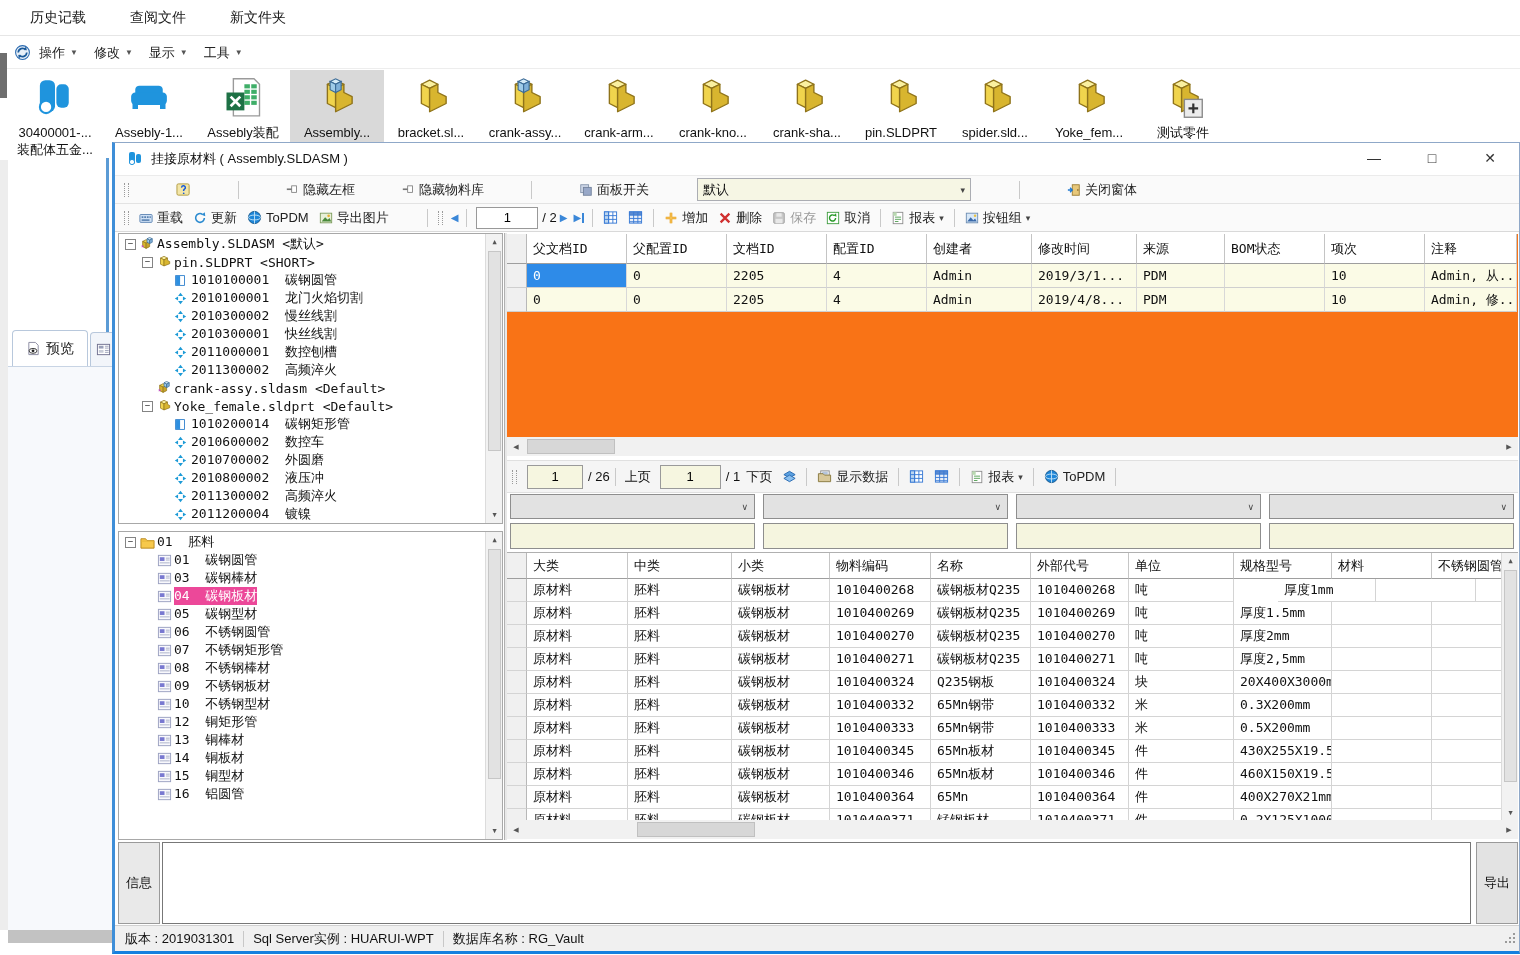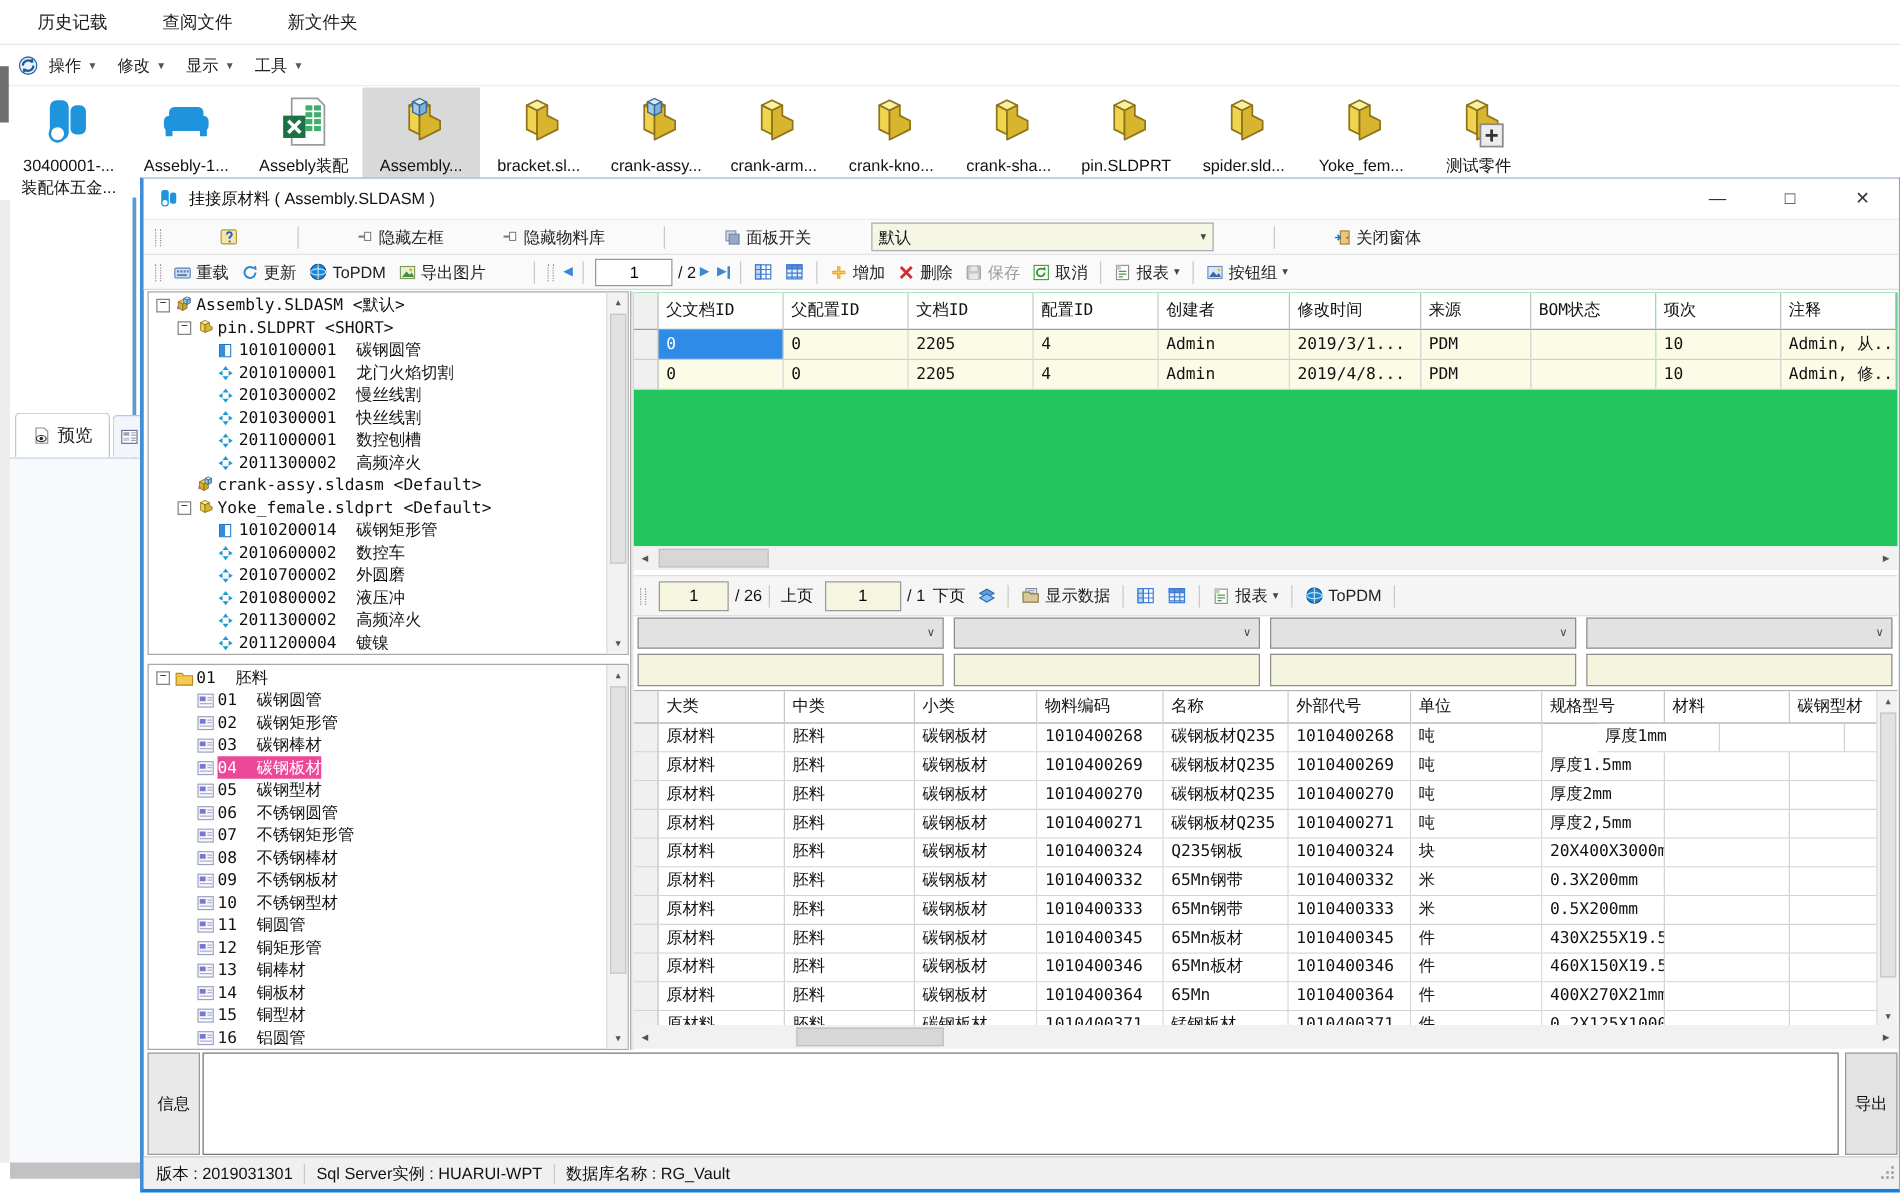--- a/index.html
+++ b/index.html
@@ -59,21 +59,21 @@
   .exp{width:9px;height:9px;border:1px solid #848484;background:#fff;font-size:9px;line-height:7px;text-align:center;color:#333;margin-right:4px;flex:none;}
   .exp-sp{width:15px;flex:none;}
   .ticon{width:17px;flex:none;display:flex;align-items:center;}
   .tlabel{white-space:pre;}
   .tlabel.sel{background:#ec4899;color:#fff;}
   .vsb{position:absolute;right:0;top:0;width:17px;height:100%;background:#f2f2f2;border-left:1px solid #dcdcdc;box-sizing:border-box;}
   .sb-arrow{position:absolute;left:0;width:17px;height:16px;display:flex;align-items:center;justify-content:center;font-size:7px;color:#555;}
   .sb-thumb{position:absolute;left:2px;width:13px;background:#e2e2e2;border:1px solid #c6c6c6;box-sizing:border-box;}
   
   .vsplit{position:absolute;left:389px;top:90px;width:2px;height:607px;background:#e8e8e8;border-left:1px solid #b0b0b0;}
-  .ttable{position:absolute;left:392px;top:91px;width:1011px;height:203px;background:#22c55e;overflow:hidden;
+  .ttable{position:absolute;left:392px;top:91px;width:1011px;height:203px;background:#f97316;overflow:hidden;
           font-family:"DejaVu Sans Mono","Liberation Mono",monospace;}
   .btable{position:absolute;left:392px;top:409px;width:1011px;height:268px;background:#fff;overflow:hidden;border-top:1px solid #b0b0b0;
           font-family:"DejaVu Sans Mono","Liberation Mono",monospace;}
   .hrow,.drow{display:flex;}
   .cell{box-sizing:border-box;overflow:hidden;white-space:nowrap;flex:none;}
   .ttable .hrow .cell{height:30px;line-height:30px;background:#fff;border-right:1px solid #c4c4c4;border-bottom:1px solid #9e9e9e;padding:0 6px;font-size:13px;}
   .ttable .drow .cell{height:24px;line-height:23px;background:#fbfbe6;border-right:1px solid #d8d8d8;border-bottom:1px solid #cfcfcf;padding:0 6px;font-size:13px;}
   .btable .hrow .cell{height:26px;line-height:26px;background:#fff;border-right:1px solid #c6c6c6;border-bottom:1px solid #9e9e9e;padding:0 6px;font-size:13px;}
   .btable .drow .cell{height:23px;line-height:22px;background:#fff;border-right:1px solid #d4d4d4;border-bottom:1px solid #d4d4d4;padding:0 6px;font-size:13px;}
   .cell.rowhdr{background:#f0f0f0 !important;border-right:1px solid #b8b8b8 !important;}
@@ -711,25 +711,20 @@
               </svg></span><span class="tlabel">01  胚料</span></div>
           <div class="trow" style="padding-left: 23px;"><span class="exp-sp"></span><span class="ticon"><svg viewBox="0 0 16 16" width="15" height="15">
                 <rect x="1.5" y="2.5" width="13" height="11" fill="#f8f8fc" stroke="#9aa0c0"></rect>
                 <rect x="3" y="4.5" width="5" height="4" fill="#7878d0"></rect>
                 <path d="M9.5,5.5 h4 M9.5,7.5 h4 M3,10.5 h10.5" stroke="#aab0c8" fill="none"></path>
               </svg></span><span class="tlabel">01  碳钢圆管</span></div>
           <div class="trow" style="padding-left: 23px;"><span class="exp-sp"></span><span class="ticon"><svg viewBox="0 0 16 16" width="15" height="15">
                 <rect x="1.5" y="2.5" width="13" height="11" fill="#f8f8fc" stroke="#9aa0c0"></rect>
                 <rect x="3" y="4.5" width="5" height="4" fill="#7878d0"></rect>
                 <path d="M9.5,5.5 h4 M9.5,7.5 h4 M3,10.5 h10.5" stroke="#aab0c8" fill="none"></path>
-              </svg></span><span class="tlabel">02  碳钢矩形管</span></div>
-          <div class="trow" style="padding-left: 23px;"><span class="exp-sp"></span><span class="ticon"><svg viewBox="0 0 16 16" width="15" height="15">
-                <rect x="1.5" y="2.5" width="13" height="11" fill="#f8f8fc" stroke="#9aa0c0"></rect>
-                <rect x="3" y="4.5" width="5" height="4" fill="#7878d0"></rect>
-                <path d="M9.5,5.5 h4 M9.5,7.5 h4 M3,10.5 h10.5" stroke="#aab0c8" fill="none"></path>
               </svg></span><span class="tlabel">03  碳钢棒材</span></div>
           <div class="trow" style="padding-left: 23px;"><span class="exp-sp"></span><span class="ticon"><svg viewBox="0 0 16 16" width="15" height="15">
                 <rect x="1.5" y="2.5" width="13" height="11" fill="#f8f8fc" stroke="#9aa0c0"></rect>
                 <rect x="3" y="4.5" width="5" height="4" fill="#7878d0"></rect>
                 <path d="M9.5,5.5 h4 M9.5,7.5 h4 M3,10.5 h10.5" stroke="#aab0c8" fill="none"></path>
               </svg></span><span class="tlabel sel">04  碳钢板材</span></div>
           <div class="trow" style="padding-left: 23px;"><span class="exp-sp"></span><span class="ticon"><svg viewBox="0 0 16 16" width="15" height="15">
                 <rect x="1.5" y="2.5" width="13" height="11" fill="#f8f8fc" stroke="#9aa0c0"></rect>
                 <rect x="3" y="4.5" width="5" height="4" fill="#7878d0"></rect>
                 <path d="M9.5,5.5 h4 M9.5,7.5 h4 M3,10.5 h10.5" stroke="#aab0c8" fill="none"></path>
@@ -752,25 +747,20 @@
           <div class="trow" style="padding-left: 23px;"><span class="exp-sp"></span><span class="ticon"><svg viewBox="0 0 16 16" width="15" height="15">
                 <rect x="1.5" y="2.5" width="13" height="11" fill="#f8f8fc" stroke="#9aa0c0"></rect>
                 <rect x="3" y="4.5" width="5" height="4" fill="#7878d0"></rect>
                 <path d="M9.5,5.5 h4 M9.5,7.5 h4 M3,10.5 h10.5" stroke="#aab0c8" fill="none"></path>
               </svg></span><span class="tlabel">09  不锈钢板材</span></div>
           <div class="trow" style="padding-left: 23px;"><span class="exp-sp"></span><span class="ticon"><svg viewBox="0 0 16 16" width="15" height="15">
                 <rect x="1.5" y="2.5" width="13" height="11" fill="#f8f8fc" stroke="#9aa0c0"></rect>
                 <rect x="3" y="4.5" width="5" height="4" fill="#7878d0"></rect>
                 <path d="M9.5,5.5 h4 M9.5,7.5 h4 M3,10.5 h10.5" stroke="#aab0c8" fill="none"></path>
               </svg></span><span class="tlabel">10  不锈钢型材</span></div>
-          <div class="trow" style="padding-left: 23px;"><span class="exp-sp"></span><span class="ticon"><svg viewBox="0 0 16 16" width="15" height="15">
-                <rect x="1.5" y="2.5" width="13" height="11" fill="#f8f8fc" stroke="#9aa0c0"></rect>
-                <rect x="3" y="4.5" width="5" height="4" fill="#7878d0"></rect>
-                <path d="M9.5,5.5 h4 M9.5,7.5 h4 M3,10.5 h10.5" stroke="#aab0c8" fill="none"></path>
-              </svg></span><span class="tlabel">11  铜圆管</span></div>
           <div class="trow" style="padding-left: 23px;"><span class="exp-sp"></span><span class="ticon"><svg viewBox="0 0 16 16" width="15" height="15">
                 <rect x="1.5" y="2.5" width="13" height="11" fill="#f8f8fc" stroke="#9aa0c0"></rect>
                 <rect x="3" y="4.5" width="5" height="4" fill="#7878d0"></rect>
                 <path d="M9.5,5.5 h4 M9.5,7.5 h4 M3,10.5 h10.5" stroke="#aab0c8" fill="none"></path>
               </svg></span><span class="tlabel">12  铜矩形管</span></div>
           <div class="trow" style="padding-left: 23px;"><span class="exp-sp"></span><span class="ticon"><svg viewBox="0 0 16 16" width="15" height="15">
                 <rect x="1.5" y="2.5" width="13" height="11" fill="#f8f8fc" stroke="#9aa0c0"></rect>
                 <rect x="3" y="4.5" width="5" height="4" fill="#7878d0"></rect>
                 <path d="M9.5,5.5 h4 M9.5,7.5 h4 M3,10.5 h10.5" stroke="#aab0c8" fill="none"></path>
               </svg></span><span class="tlabel">13  铜棒材</span></div>
@@ -947,21 +937,21 @@
           <div class="cell rowhdr" style="width: 20px;"></div>
           <div class="cell" style="width: 101px;">大类</div>
           <div class="cell" style="width: 104px;">中类</div>
           <div class="cell" style="width: 98px;">小类</div>
           <div class="cell" style="width: 101px;">物料编码</div>
           <div class="cell" style="width: 100px;">名称</div>
           <div class="cell" style="width: 98px;">外部代号</div>
           <div class="cell" style="width: 105px;">单位</div>
           <div class="cell" style="width: 98px;">规格型号</div>
           <div class="cell" style="width: 100px;">材料</div>
-          <div class="cell" style="width: 70px;">碳钢型材</div>
+          <div class="cell" style="width: 70px;">不锈钢圆管</div>
         </div>
         <div class="drow">
           <div class="cell rowhdr" style="width: 20px;"></div>
           <div class="cell" style="width: 101px;">原材料</div>
           <div class="cell" style="width: 104px;">胚料</div>
           <div class="cell" style="width: 98px;">碳钢板材</div>
           <div class="cell" style="width: 101px;">1010400268</div>
           <div class="cell" style="width: 100px;">碳钢板材Q235</div>
           <div class="cell" style="width: 98px;">1010400268</div>
           <div class="cell" style="width: 105px;">吨</div>

